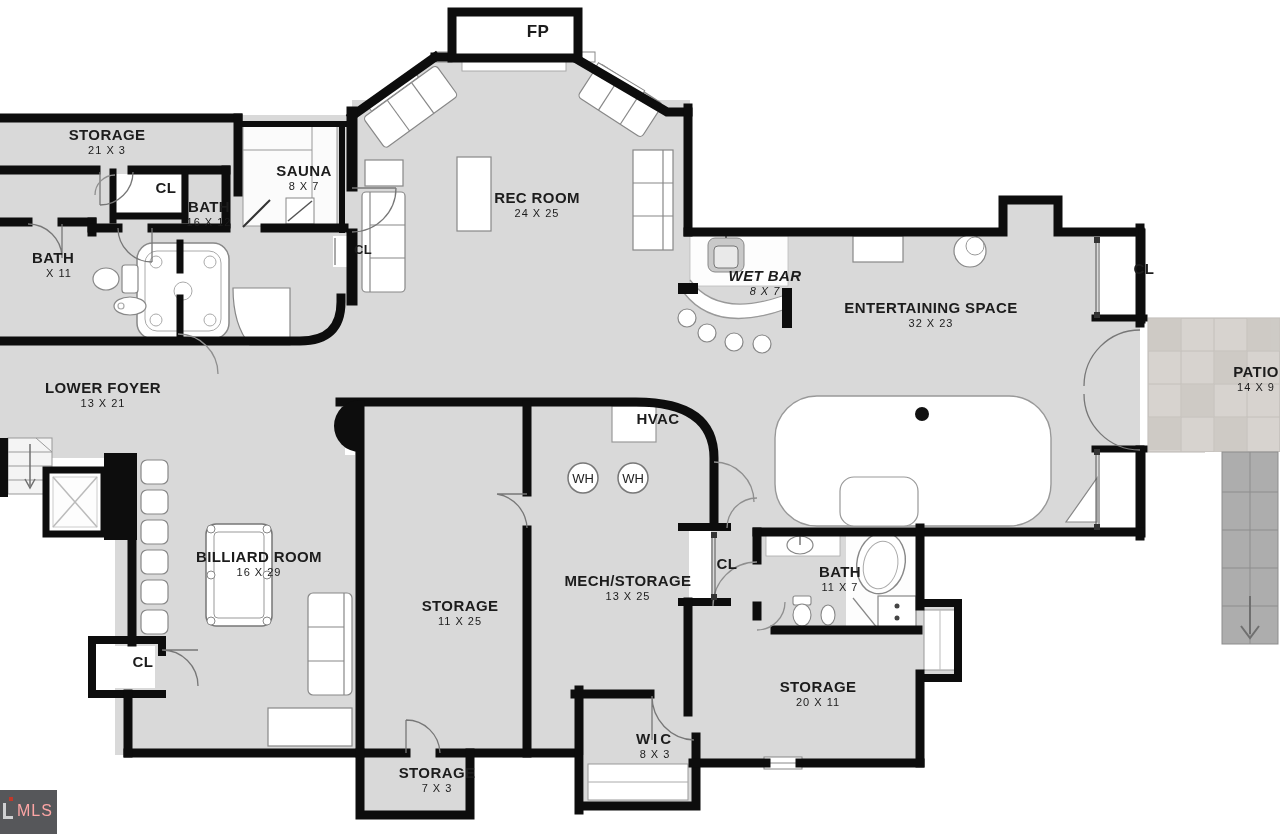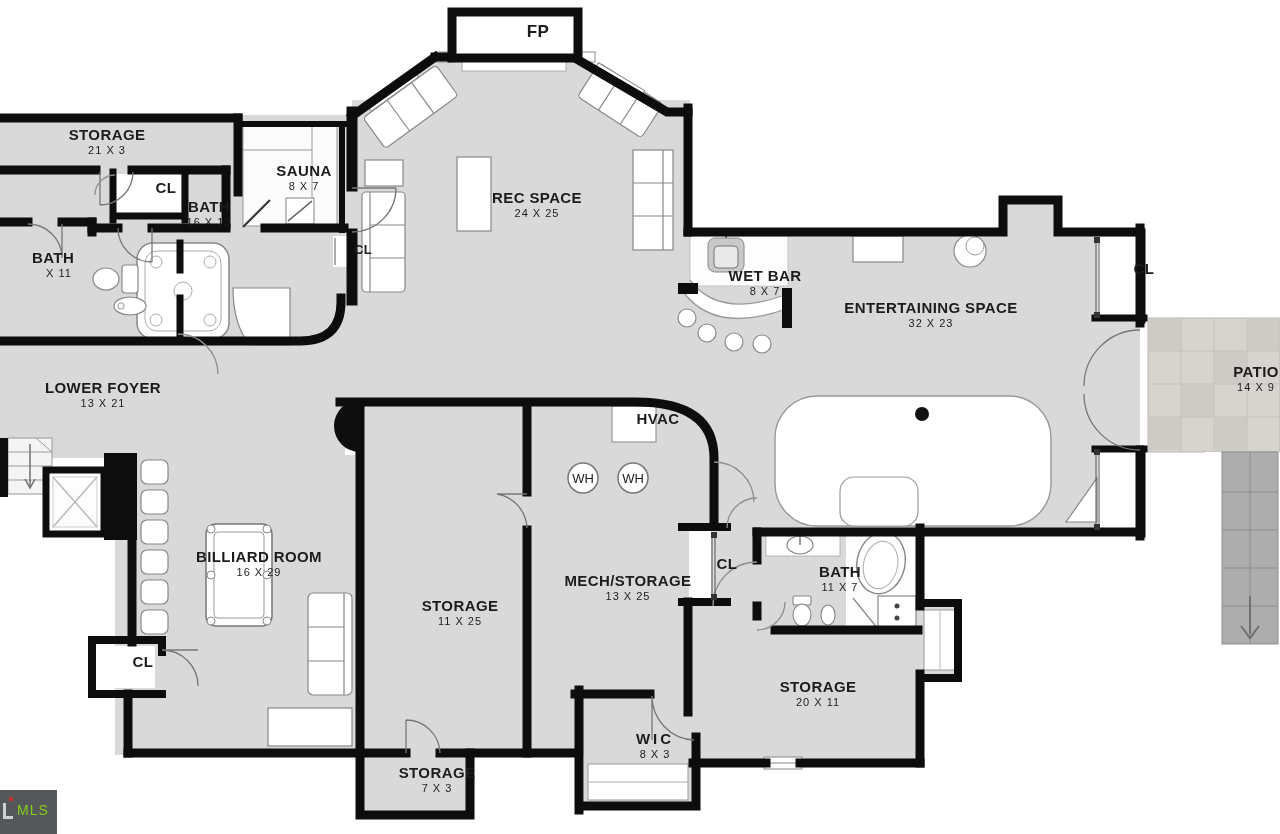--- a/index.html
+++ b/index.html
@@ -11,21 +11,21 @@
   .lbl .nm{font-weight:700;font-size:15px;letter-spacing:.4px;}
   .lbl .sz{font-weight:400;font-size:11px;letter-spacing:1px;}
   .lbl-left{transform:none;text-align:left;}
   .cl .nm{font-size:15px;}
   .cl-sm .nm{font-size:13px;}
   .fp .nm{font-size:17px;}
   .wh{position:absolute;transform:translate(-50%,-50%);font-weight:400;font-size:13px;
       color:#1c1c1c;z-index:5;}
   #watermark{position:absolute;left:0;top:790px;width:57px;height:44px;background:#56575a;
       z-index:8;}
-  #watermark .brand{position:absolute;left:17px;top:12px;color:#84cc16;font-size:14px;
+  #watermark .brand{position:absolute;left:17px;top:12px;color:#fca5a5;font-size:16px;
       letter-spacing:1px;font-weight:400;}
   #watermark .logo-l{position:absolute;left:3px;top:13px;width:7px;height:13px;
       border-left:3px solid #cfd0d2;border-bottom:3px solid #cfd0d2;}
   #watermark .logo-dot{position:absolute;left:9px;top:7px;width:4px;height:4px;background:#c0392b;}
 </style>
 </head>
 <body>
 
 <div id="plan">
 
@@ -410,25 +410,25 @@
   <div class="lbl lbl-left" style="left:-14px;top:250px;">
     <div class="nm">BATH</div>
     <div class="sz" style="padding-left:14px;">X 11</div>
     </div>
 
   <div class="lbl cl-sm" style="left:340px;top:243px;">
     <div class="nm">CL</div>
     </div>
 
   <div class="lbl" style="left:514px;top:190px;">
-    <div class="nm">REC SPACE</div>
+    <div class="nm">REC ROOM</div>
     <div class="sz">24 X 25</div>
     </div>
 
-  <div class="lbl" style="left:742px;top:268px;">
+  <div class="lbl" style="left:742px;top:268px;font-style:italic;">
     <div class="nm">WET BAR</div>
     <div class="sz">8 X 7</div>
     </div>
 
   <div class="lbl" style="left:908px;top:300px;">
     <div class="nm">ENTERTAINING SPACE</div>
     <div class="sz">32 X 23</div>
     </div>
 
   <div class="lbl cl" style="left:1121px;top:261px;">

